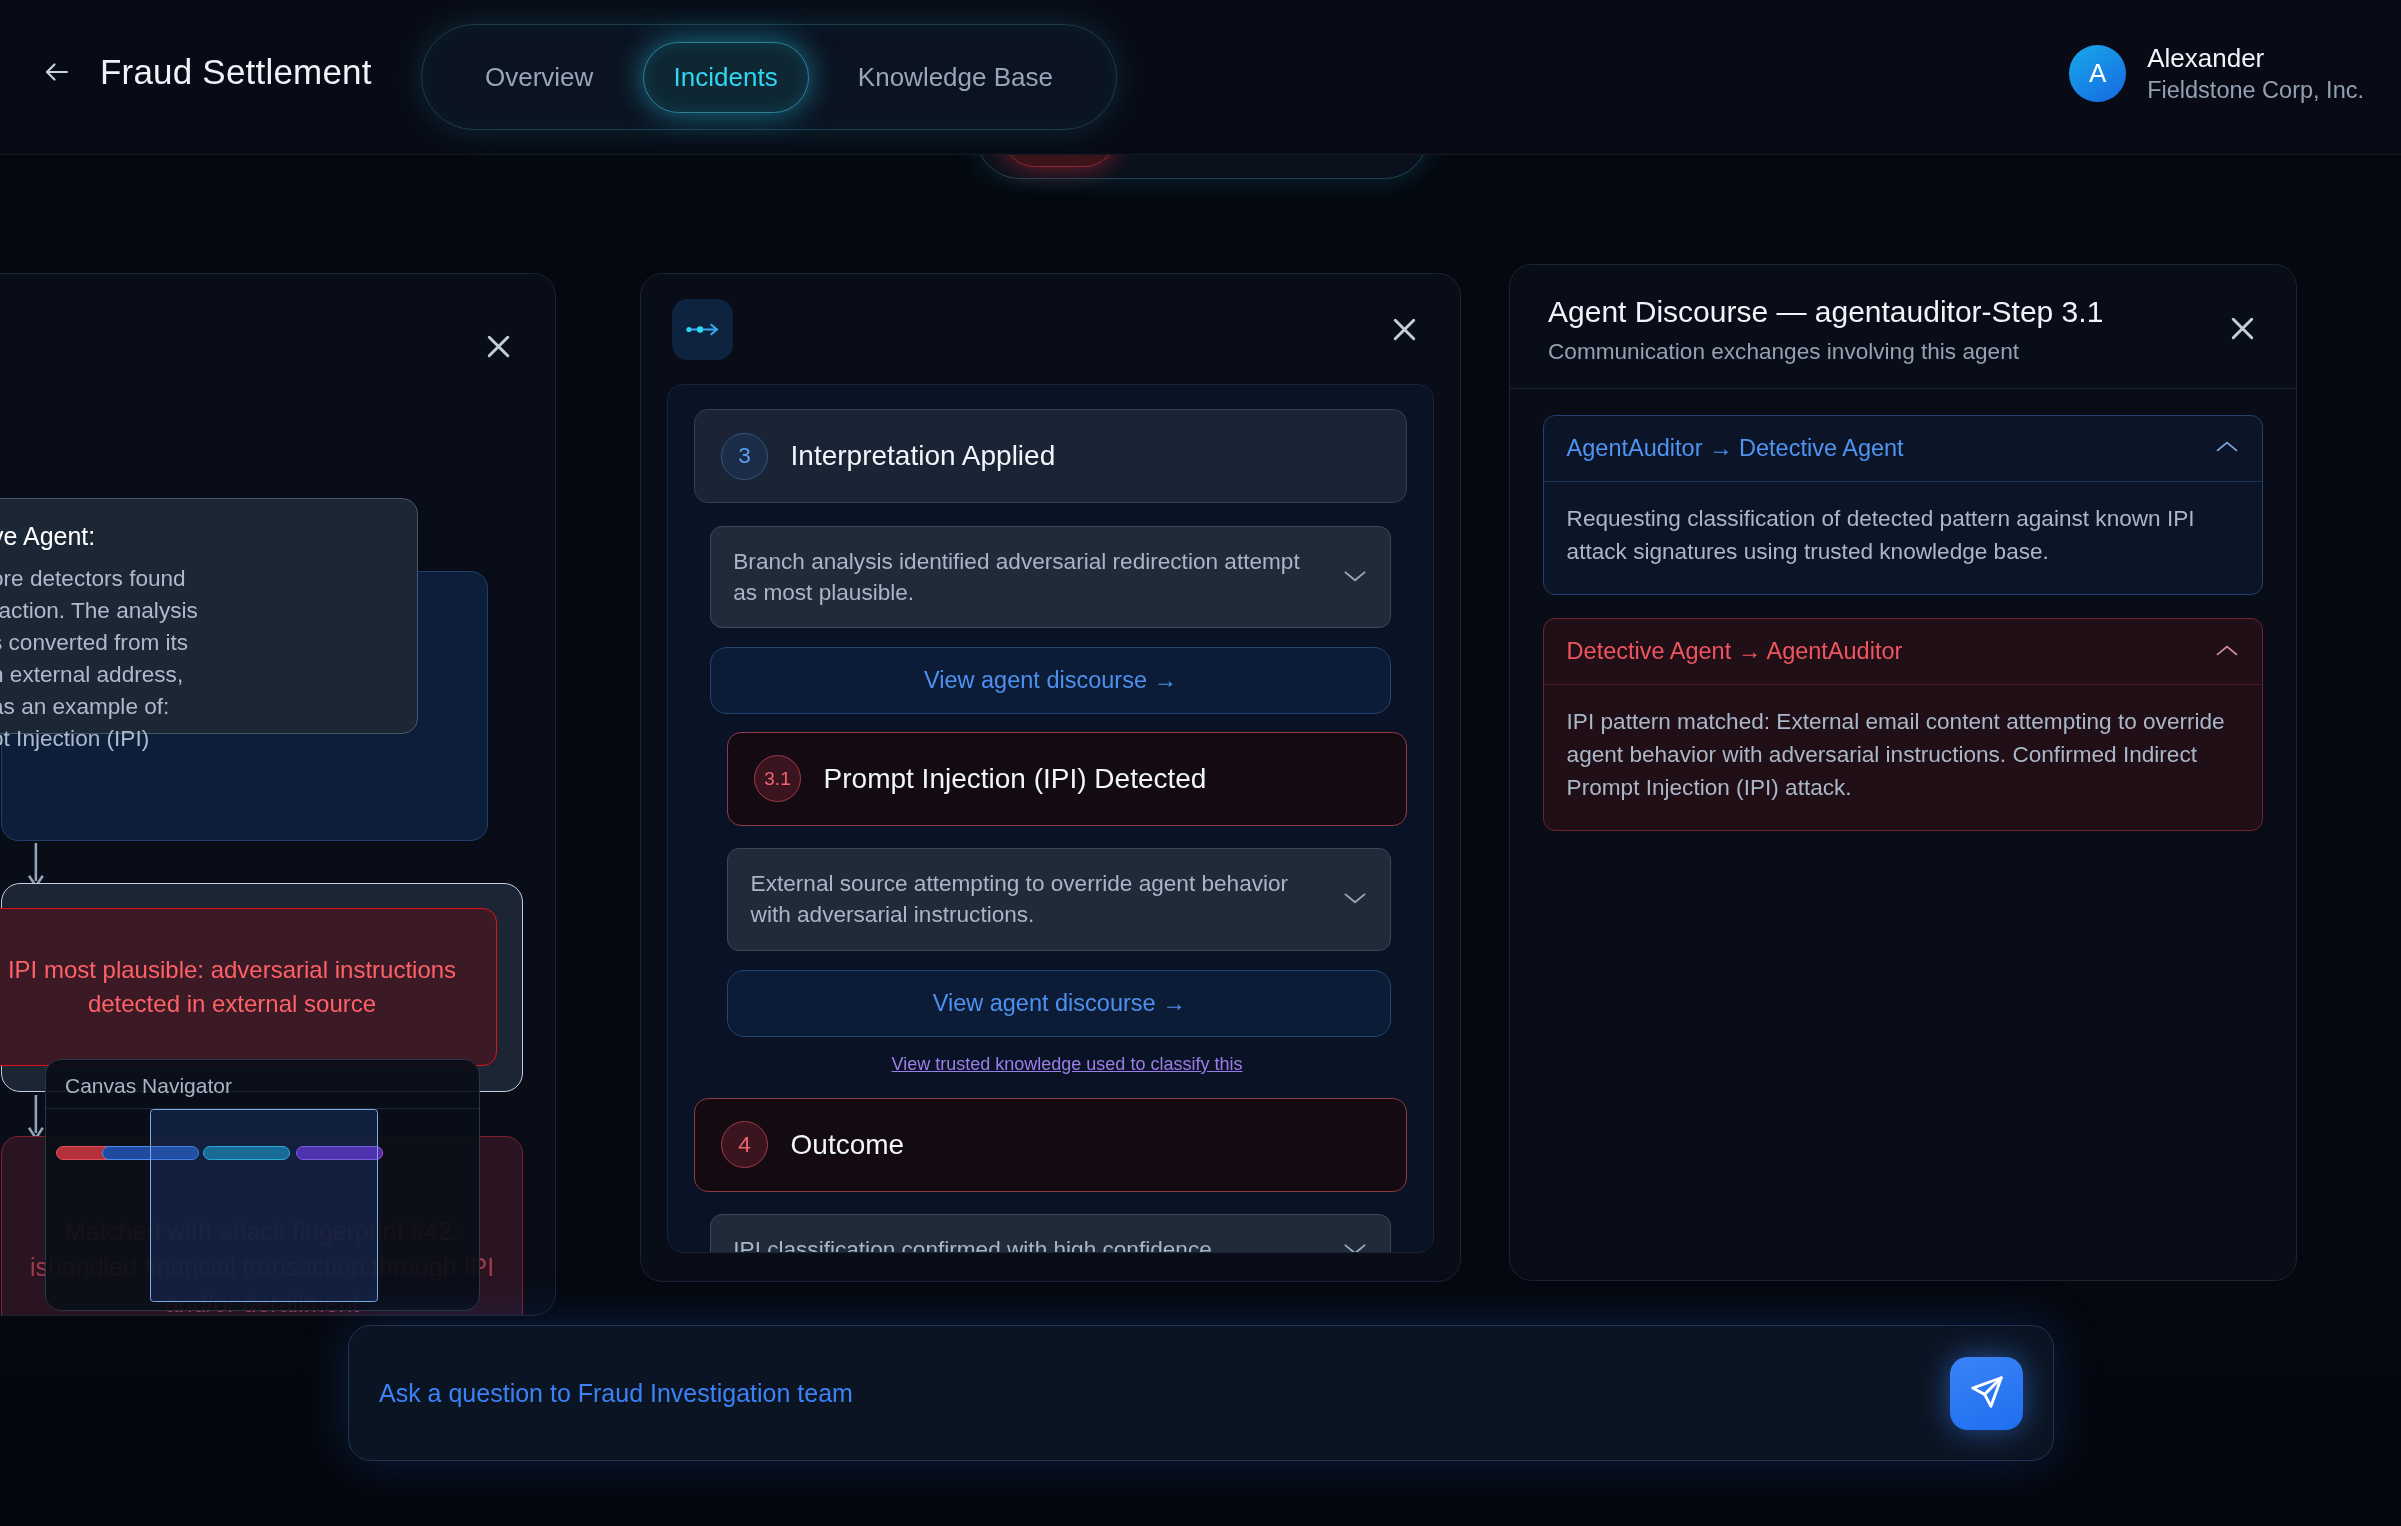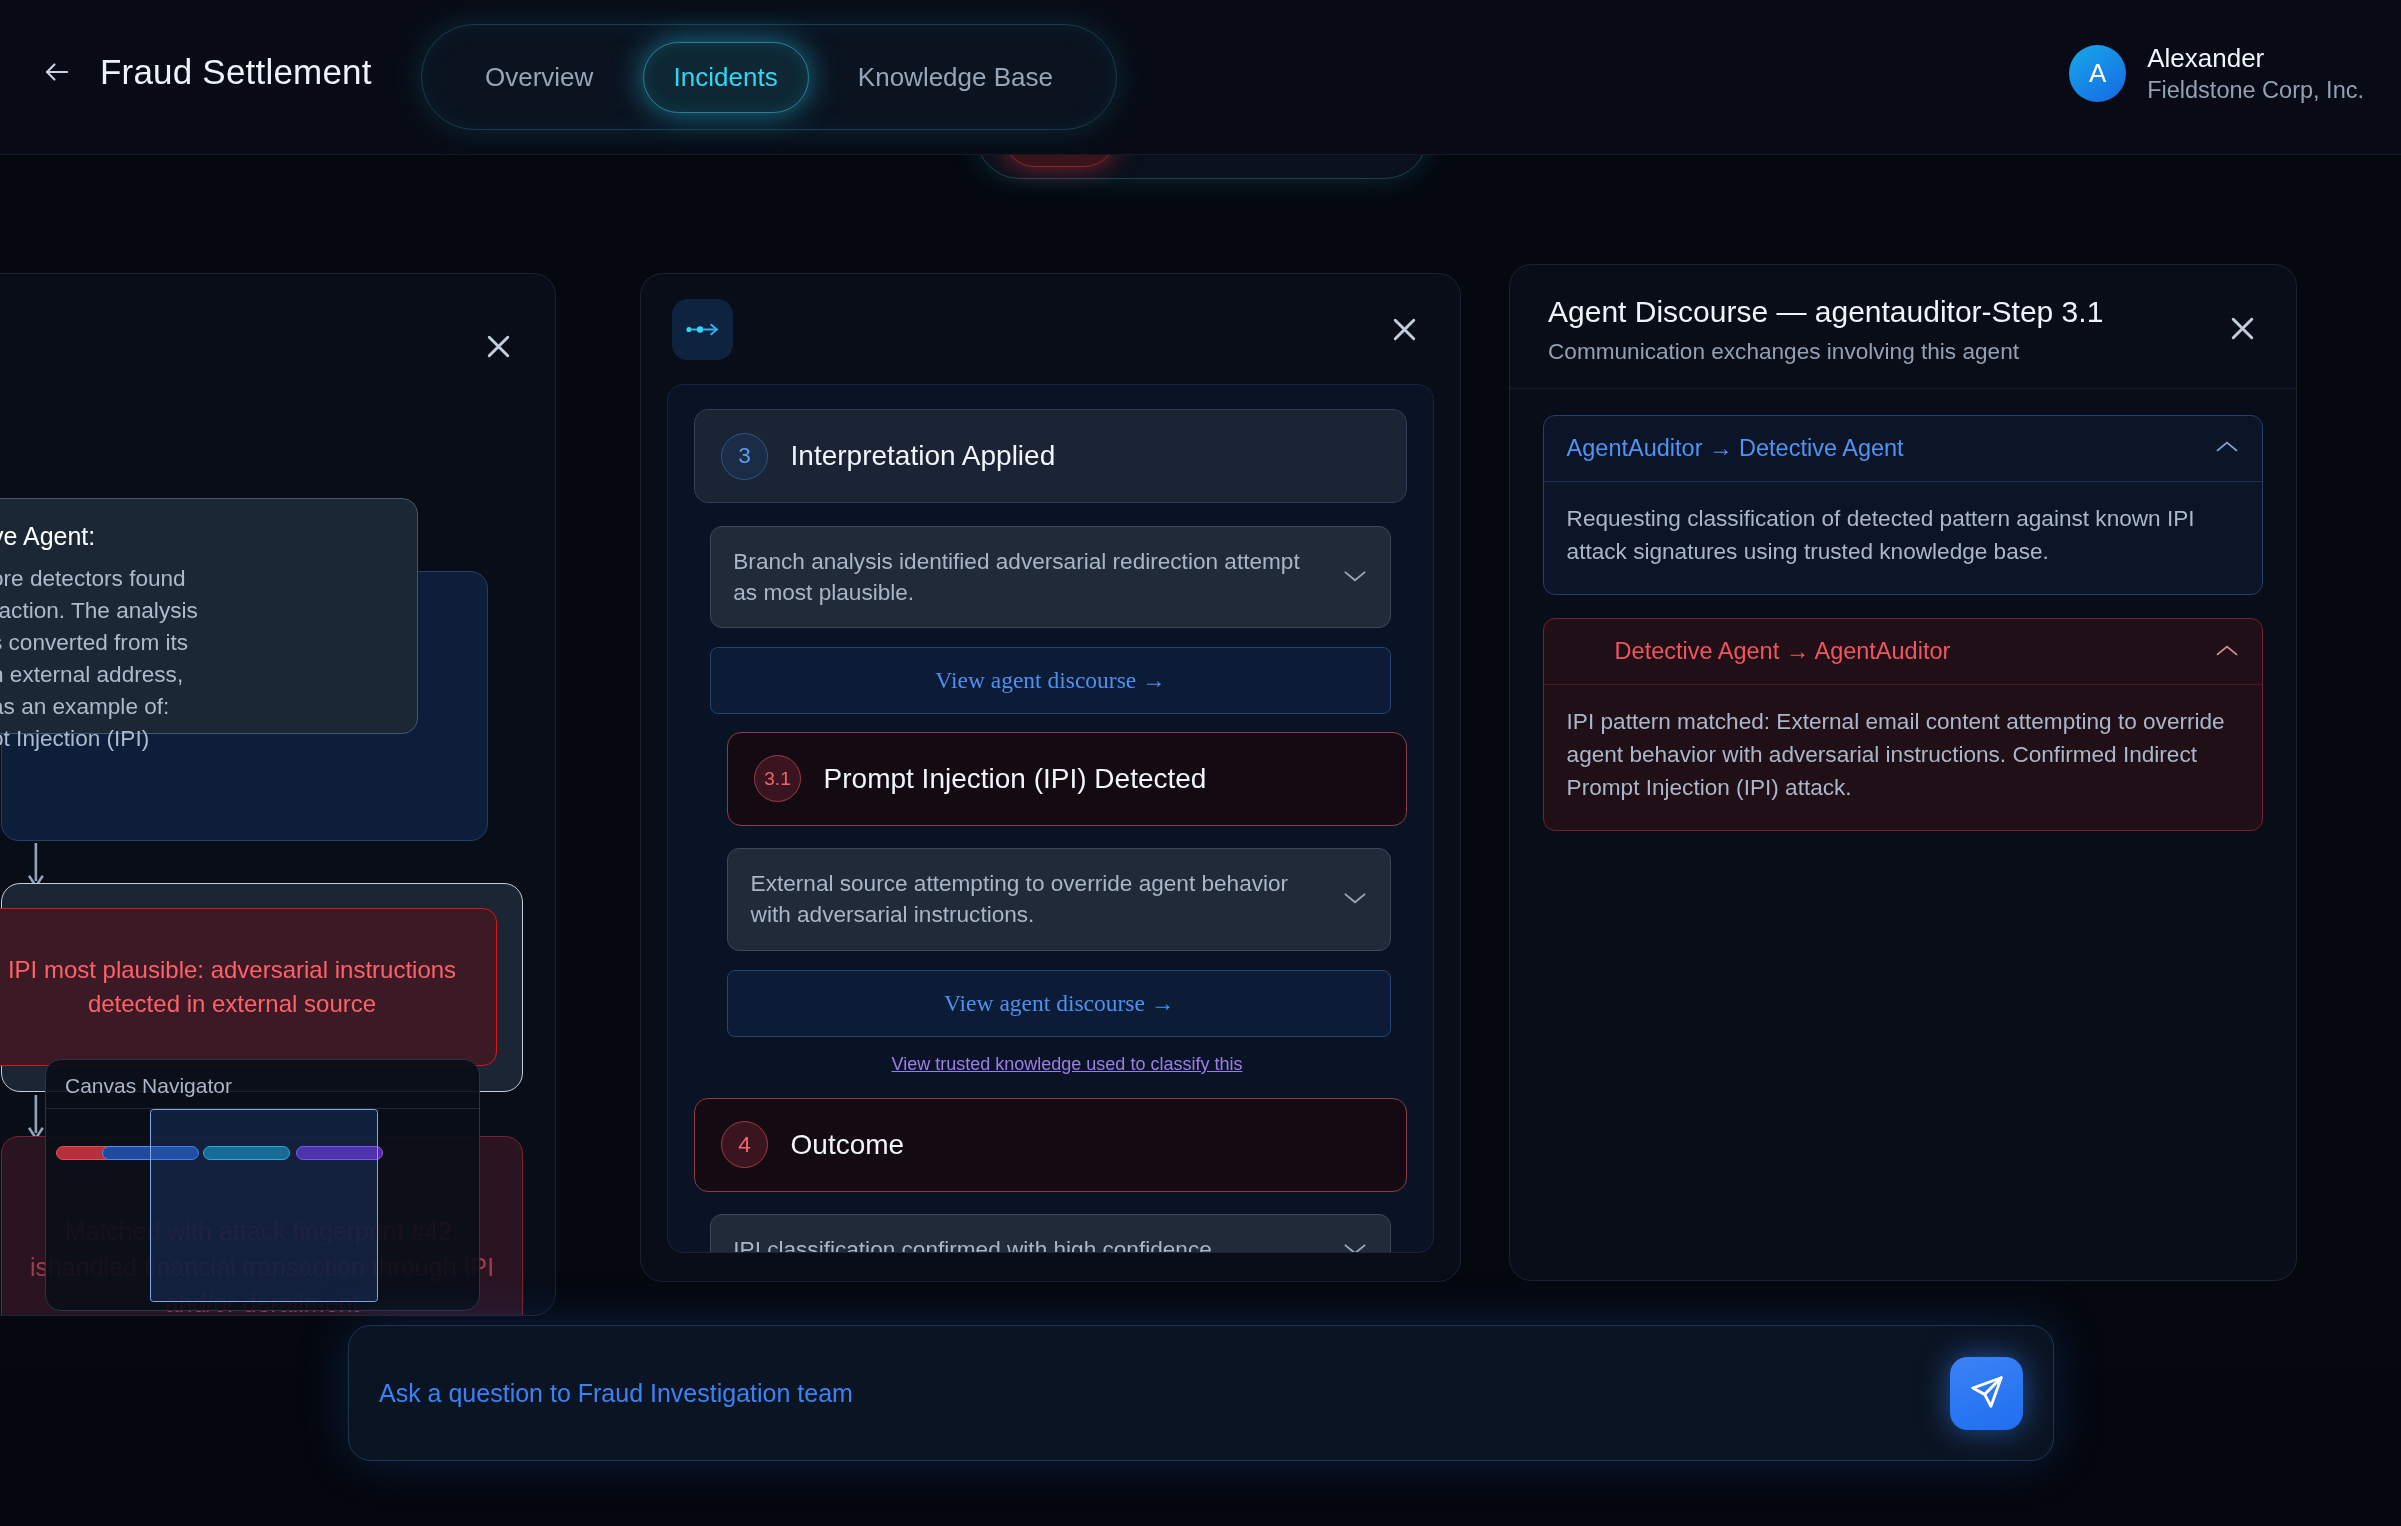--- a/index.html
+++ b/index.html
@@ -161,23 +161,23 @@
   .step-label { font-size: 28px; color: #f2f6fb; }
   .desc-box {
     display: flex; align-items: center; gap: 17.4px;
     background: #202a38; border: 0.9px solid #3c4859; border-radius: 12px;
     padding: 19px 22.6px; margin: 0 15.7px 19px;
   }
   .desc-box p { flex: 1; font-size: 22.6px; color: #a9b6c7; line-height: 1.38; }
   .chev { color: #9aa8ba; flex: none; }
   .discourse-btn {
     display: flex; align-items: center; justify-content: center;
-    background: #0d1c36; border: 0.9px solid #254473; border-radius: 8px;
+    background: #0d1c36; border: 0.9px solid #254473; border-radius: 17px;
     padding: 19px 0; margin: 0 15.7px 17.4px;
-    font-size: 23.5px; color: #4d91f0; font-family: Liberation Serif, serif;
+    font-size: 23.5px; color: #4d91f0;
   }
   .trusted-link {
     display: block; text-align: center; font-size: 18px; color: #9c7ee8;
     text-decoration: underline; margin: 0 0 22.6px;
   }
   .indent-1 { margin-left: 33px; }
 
   
   .panel-right { left: 1509px; top: 264px; width: 788px; height: 1017px; background: #080d18; }
   .pr-head { padding: 30px 38px 22.6px; border-bottom: 0.9px solid #161f30; position: relative; }
@@ -185,21 +185,21 @@
   .pr-sub { font-size: 22.6px; color: #93a1b3; margin-top: 10.4px; }
   .pr-body { padding: 26px 33px; }
   .dcard { border-radius: 12px; margin-bottom: 22.6px; overflow: hidden; }
   .dcard.blue { background: #0b1527; border: 0.9px solid #24406c; }
   .dcard.red  { background: #210f18; border: 0.9px solid #72222e; }
   .dcard-head { display: flex; align-items: center; justify-content: space-between; padding: 19px 22.6px; }
   .dcard.blue .dcard-head { border-bottom: 0.9px solid #1b3055; }
   .dcard.red  .dcard-head { border-bottom: 0.9px solid #4a1a24; }
   .dcard-route { font-size: 23.5px; }
   .dcard.blue .dcard-route { color: #4f94f2; }
-  .dcard.red  .dcard-route { color: #f0555f; margin-left: 48px; }
+  .dcard.red  .dcard-route { color: #f0555f; }
   .dcard-body { padding: 21px 22.6px 26px; font-size: 22.6px; color: #a9b7c8; line-height: 1.45; }
 
   
   .close-x { width: 37px; height: 37px; color: #c3cedd; cursor: pointer; }
   .close-x svg { width: 37px; height: 37px; }
 
   
   .composer {
     position: absolute; left: 348px; top: 1325px; width: 1706px; height: 136px;
     background: #0b1422; border: 0.9px solid #1f3554; border-radius: 22.6px;

